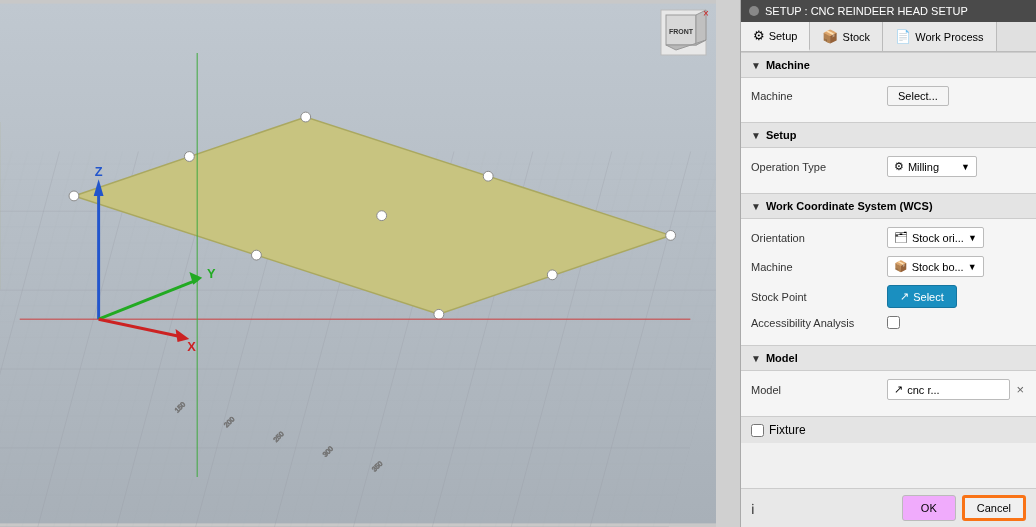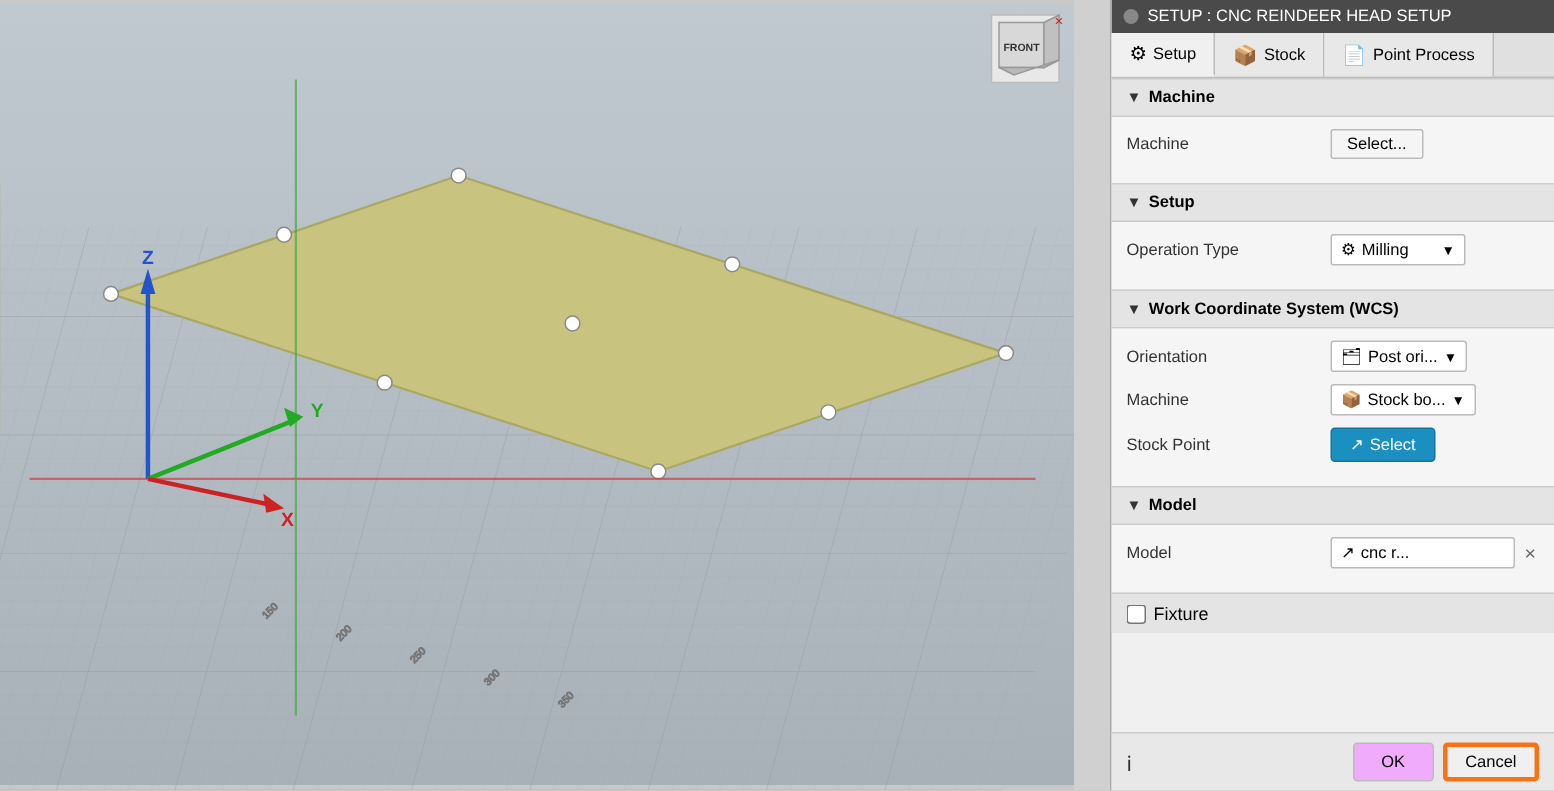--- a/index.html
+++ b/index.html
@@ -337,21 +337,21 @@
     <div class="tab active">
       <span class="tab-icon">⚙</span>
       <span>Setup</span>
     </div>
     <div class="tab">
       <span class="tab-icon">📦</span>
       <span>Stock</span>
     </div>
     <div class="tab">
       <span class="tab-icon">📄</span>
-      <span>Point Process</span>
+      <span>Work Process</span>
     </div>
   </div>
 
   <div class="section-header">
     <span class="arrow">▼</span>
     <span>Machine</span>
   </div>
   <div class="section-content">
     <div class="form-row">
       <span class="form-label">Machine</span>
@@ -382,21 +382,21 @@
     <span class="arrow">▼</span>
     <span>Work Coordinate System (WCS)</span>
   </div>
   <div class="section-content">
 
     <div class="form-row">
       <span class="form-label">Orientation</span>
       <div class="form-control">
         <button class="dropdown-btn">
           <span>🗂</span>
-          <span>Post ori...</span>
+          <span>Stock ori...</span>
           <span class="caret">▼</span>
         </button>
       </div>
     </div>
 
     <div class="form-row">
       <span class="form-label">Machine</span>
       <div class="form-control">
         <button class="dropdown-btn">
           <span>📦</span>
@@ -409,20 +409,26 @@
     <div class="form-row">
       <span class="form-label">Stock Point</span>
       <div class="form-control">
         <button class="btn-blue">
           <span>↗</span>
           <span>Select</span>
         </button>
       </div>
     </div>
 
+    <div class="form-row">
+      <span class="form-label">Accessibility Analysis</span>
+      <div class="form-control">
+        <input type="checkbox" style="">
+      </div>
+    </div>
 
   </div>
 
   <div class="section-header">
     <span class="arrow">▼</span>
     <span>Model</span>
   </div>
   <div class="section-content">
     <div class="form-row">
       <span class="form-label">Model</span>

